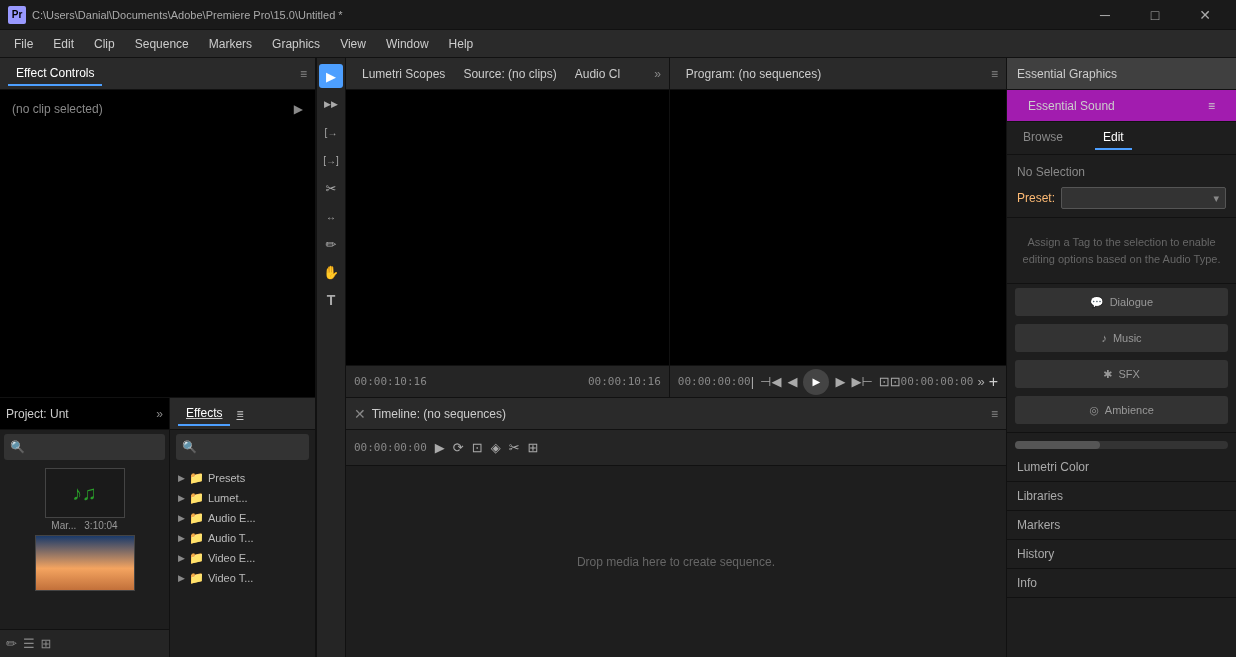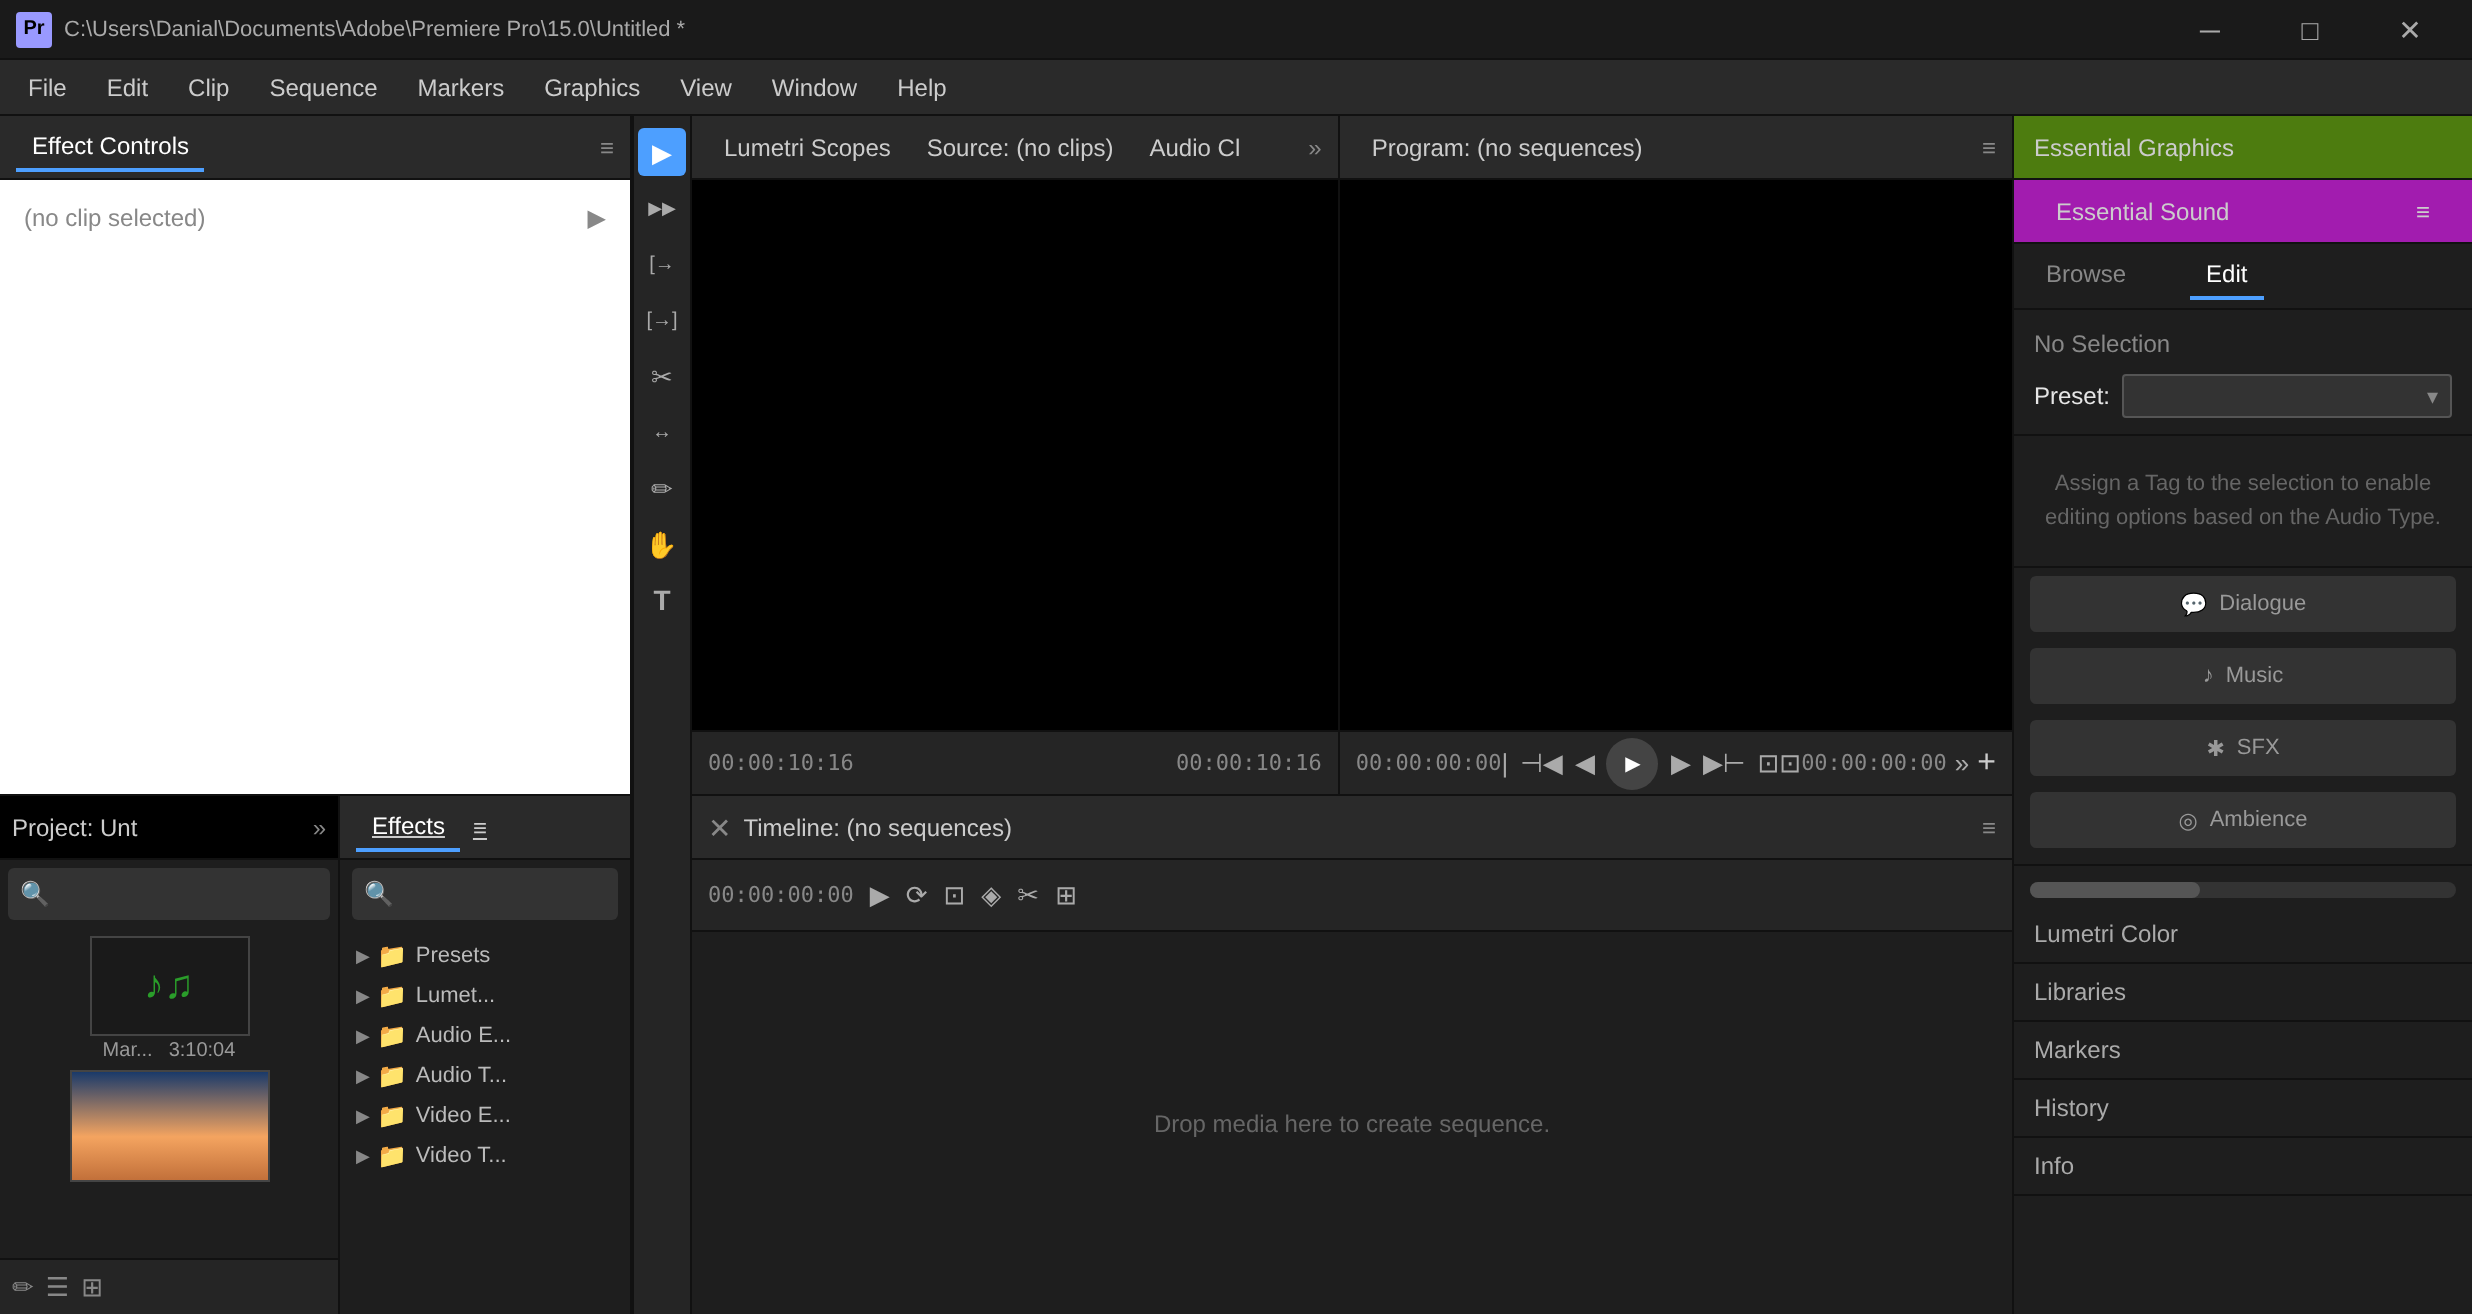--- a/index.html
+++ b/index.html
@@ -79,21 +79,21 @@
     #left-panel {
       width: 316px;
       display: flex;
       flex-direction: column;
       border-right: 1px solid #111;
     }
 
     
     #effect-controls-panel {
       height: 340px;
-      background: #ffffff;
+      background: #000000;
       border-bottom: 1px solid #111;
       text-align: center;
     }
     .panel-header {
       height: 32px;
       background: #2a2a2a;
       display: flex;
       align-items: center;
       padding: 0 8px;
       gap: 6px;
@@ -415,21 +415,21 @@
     
     #right-panel {
       width: 230px;
       background: #1e1e1e;
       border-left: 1px solid #111;
       display: flex;
       flex-direction: column;
     }
     .right-panel-title {
       height: 32px;
-      background: #4d7c0f;
+      background: #404040;
       display: flex;
       align-items: center;
       padding: 0 10px;
       border-bottom: 1px solid #111;
       font-size: 12px;
       color: #ccc;
     }
     .essential-sound-header {
       height: 32px;
       background: #a21caf;
@@ -465,21 +465,21 @@
     }
     .preset-row {
       padding: 4px 10px 8px;
       display: flex;
       align-items: center;
       gap: 6px;
       border-bottom: 1px solid #111;
     }
     .preset-label {
       font-size: 12px;
-      color: #e5e5e5;
+      color: #fdba74;
     }
     .preset-dropdown {
       flex: 1;
       height: 22px;
       background: #333;
       border: 1px solid #555;
       border-radius: 2px;
       color: #888;
       font-size: 11px;
       display: flex;

